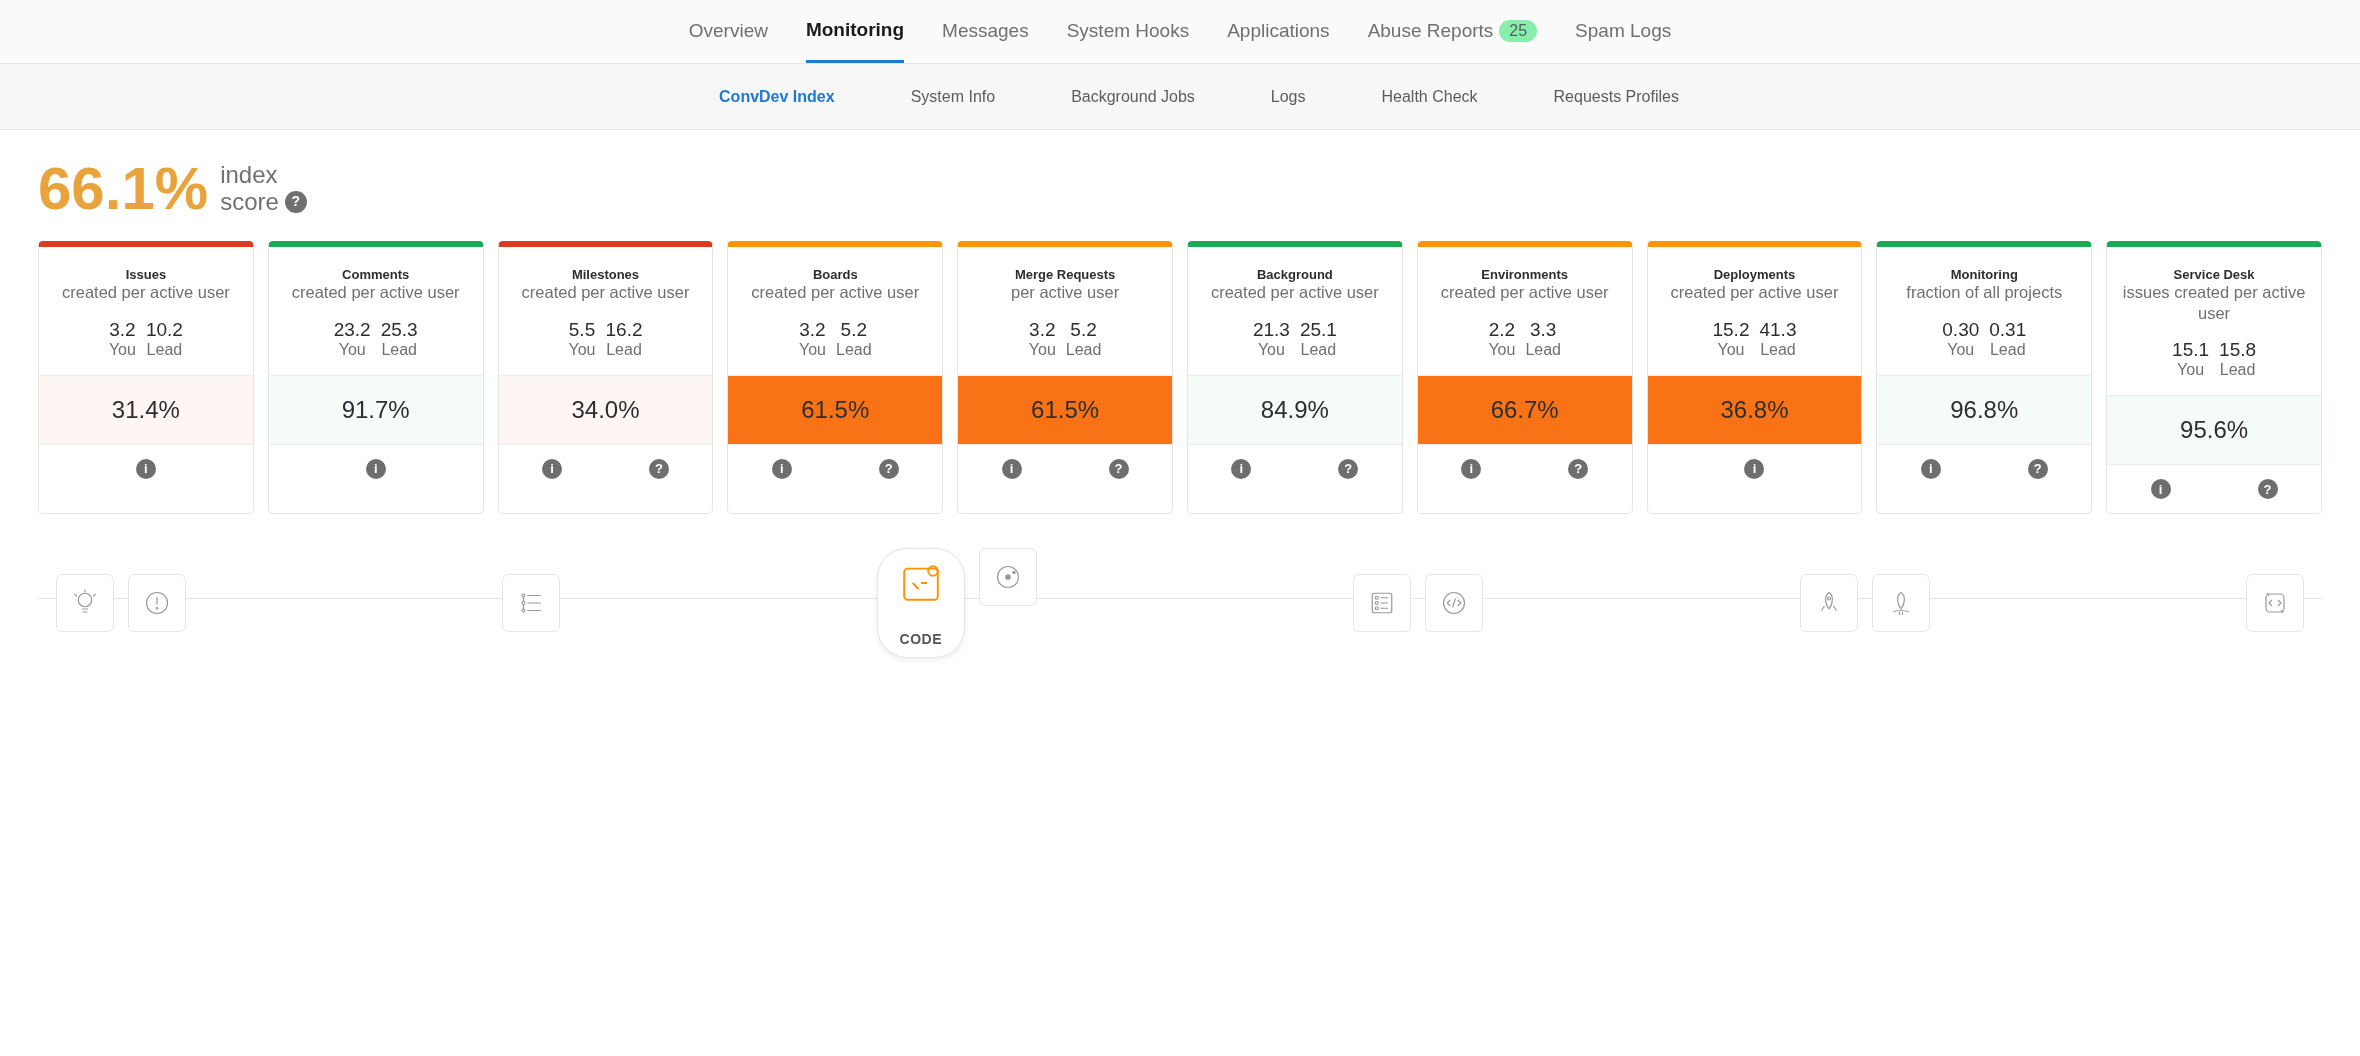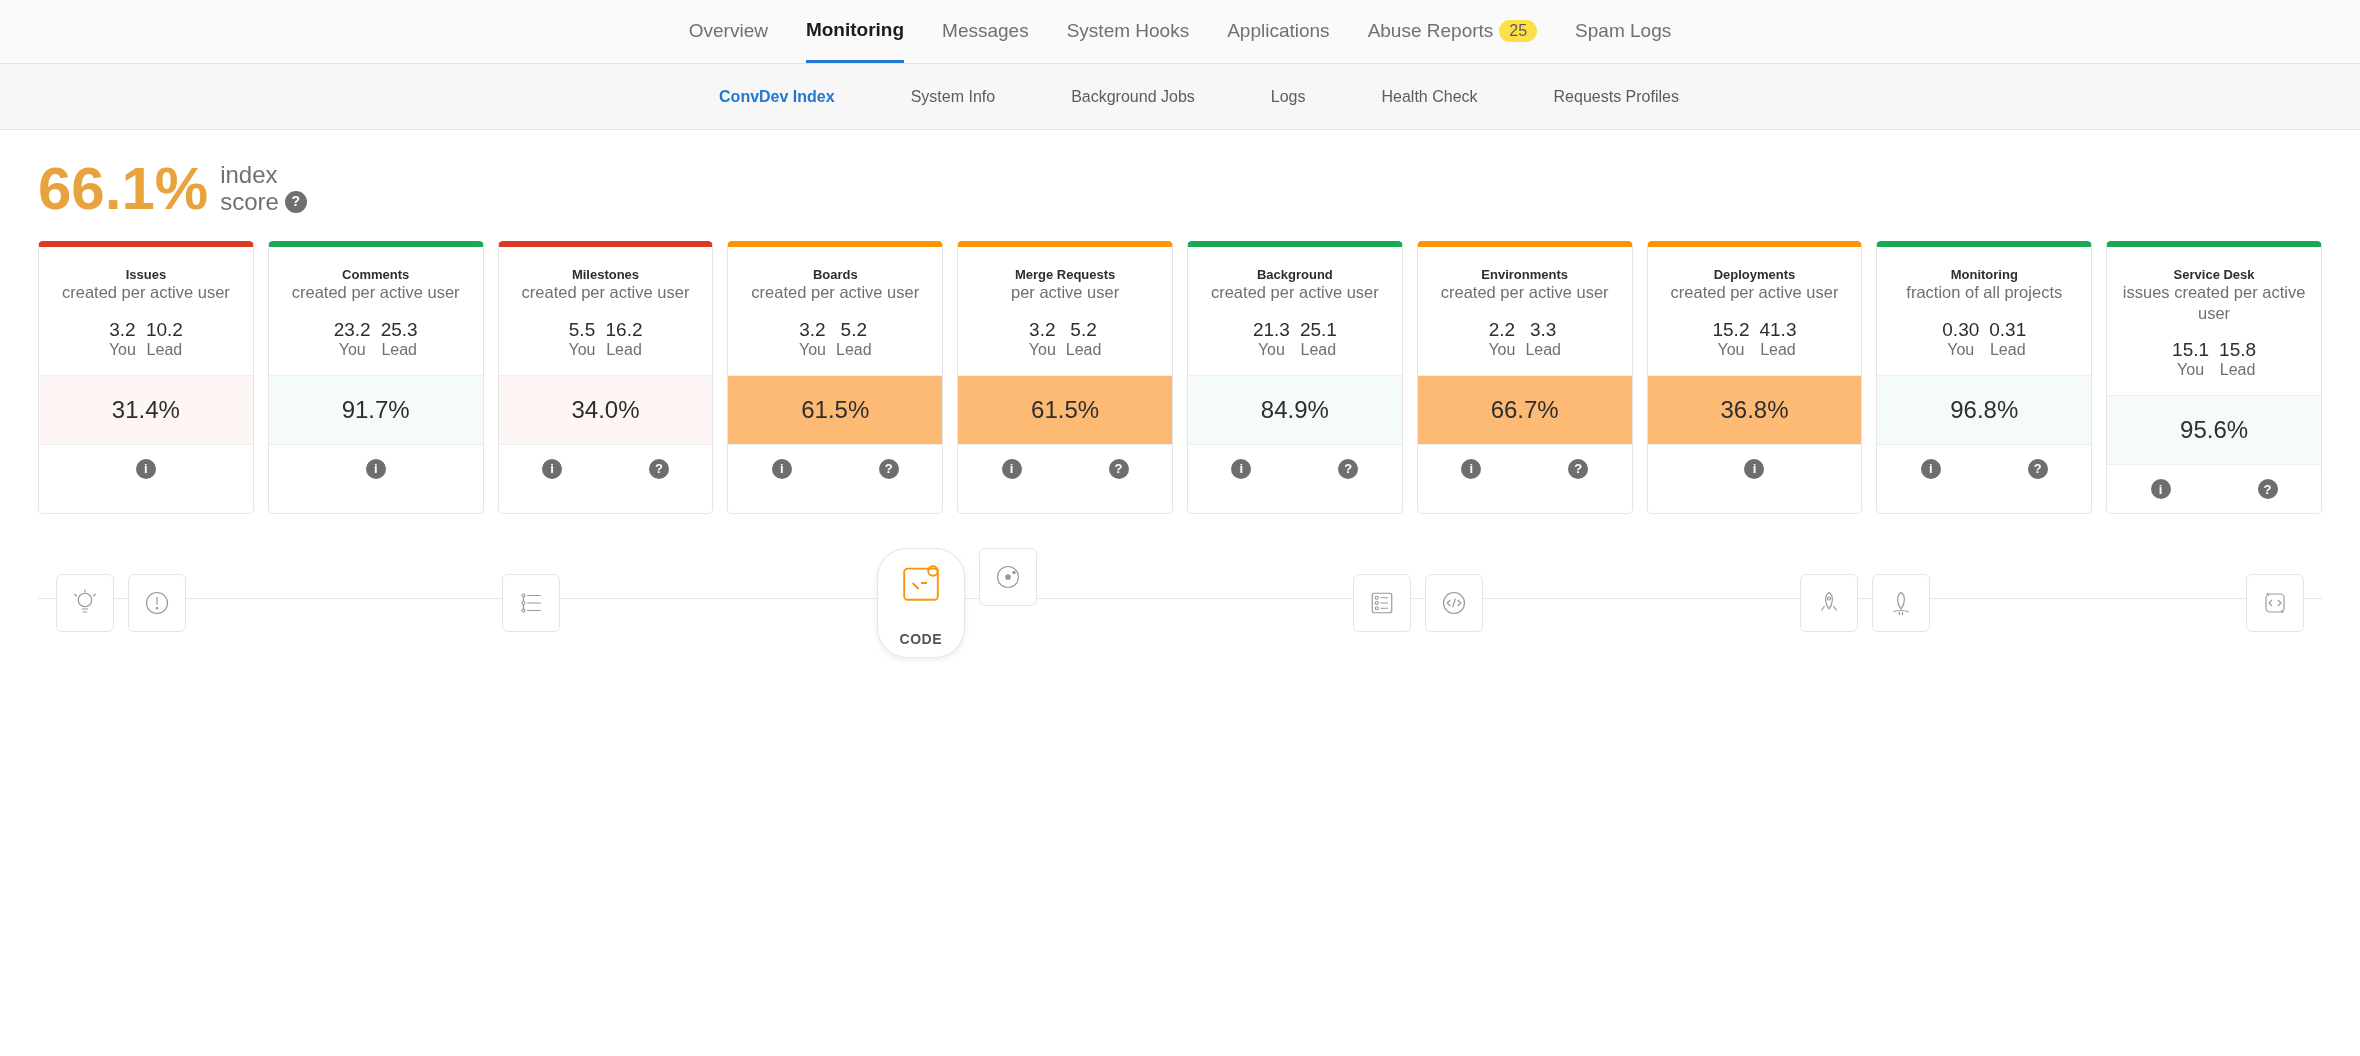--- a/index.html
+++ b/index.html
@@ -24,21 +24,21 @@
     height: 64px;
     display: flex;
     align-items: center;
   }
   .top-nav .tab.active {
     color: #1b1b1b;
     font-weight: 600;
     border-bottom: 3px solid #1f78d1;
   }
   .badge {
-    background: #fde047;
+    background: #86efac;
     border-radius: 12px;
     padding: 2px 10px;
     font-size: 16px;
     margin-left: 6px;
     color: #5c5c5c;
   }
 
   .sub-nav {
     background: #f7f7f7;
     border-bottom: 1px solid #e5e5e5;
@@ -126,21 +126,21 @@
 
   .card-pct {
     border-top: 1px solid #eee;
     text-align: center;
     padding: 20px 0;
     font-size: 24px;
     font-weight: 500;
   }
   .card.red   .card-pct { background: #fef6f5; }
   .card.green .card-pct { background: #f5fbf7; }
-  .card.yellow .card-pct{ background: #fdba74; }
+  .card.yellow .card-pct{ background: #f97316; }
 
   .card-icons {
     border-top: 1px solid #eee;
     display: flex;
     justify-content: space-around;
     align-items: center;
     padding: 14px 0;
   }
   .ic {
     width: 20px; height: 20px; border-radius: 50%;

